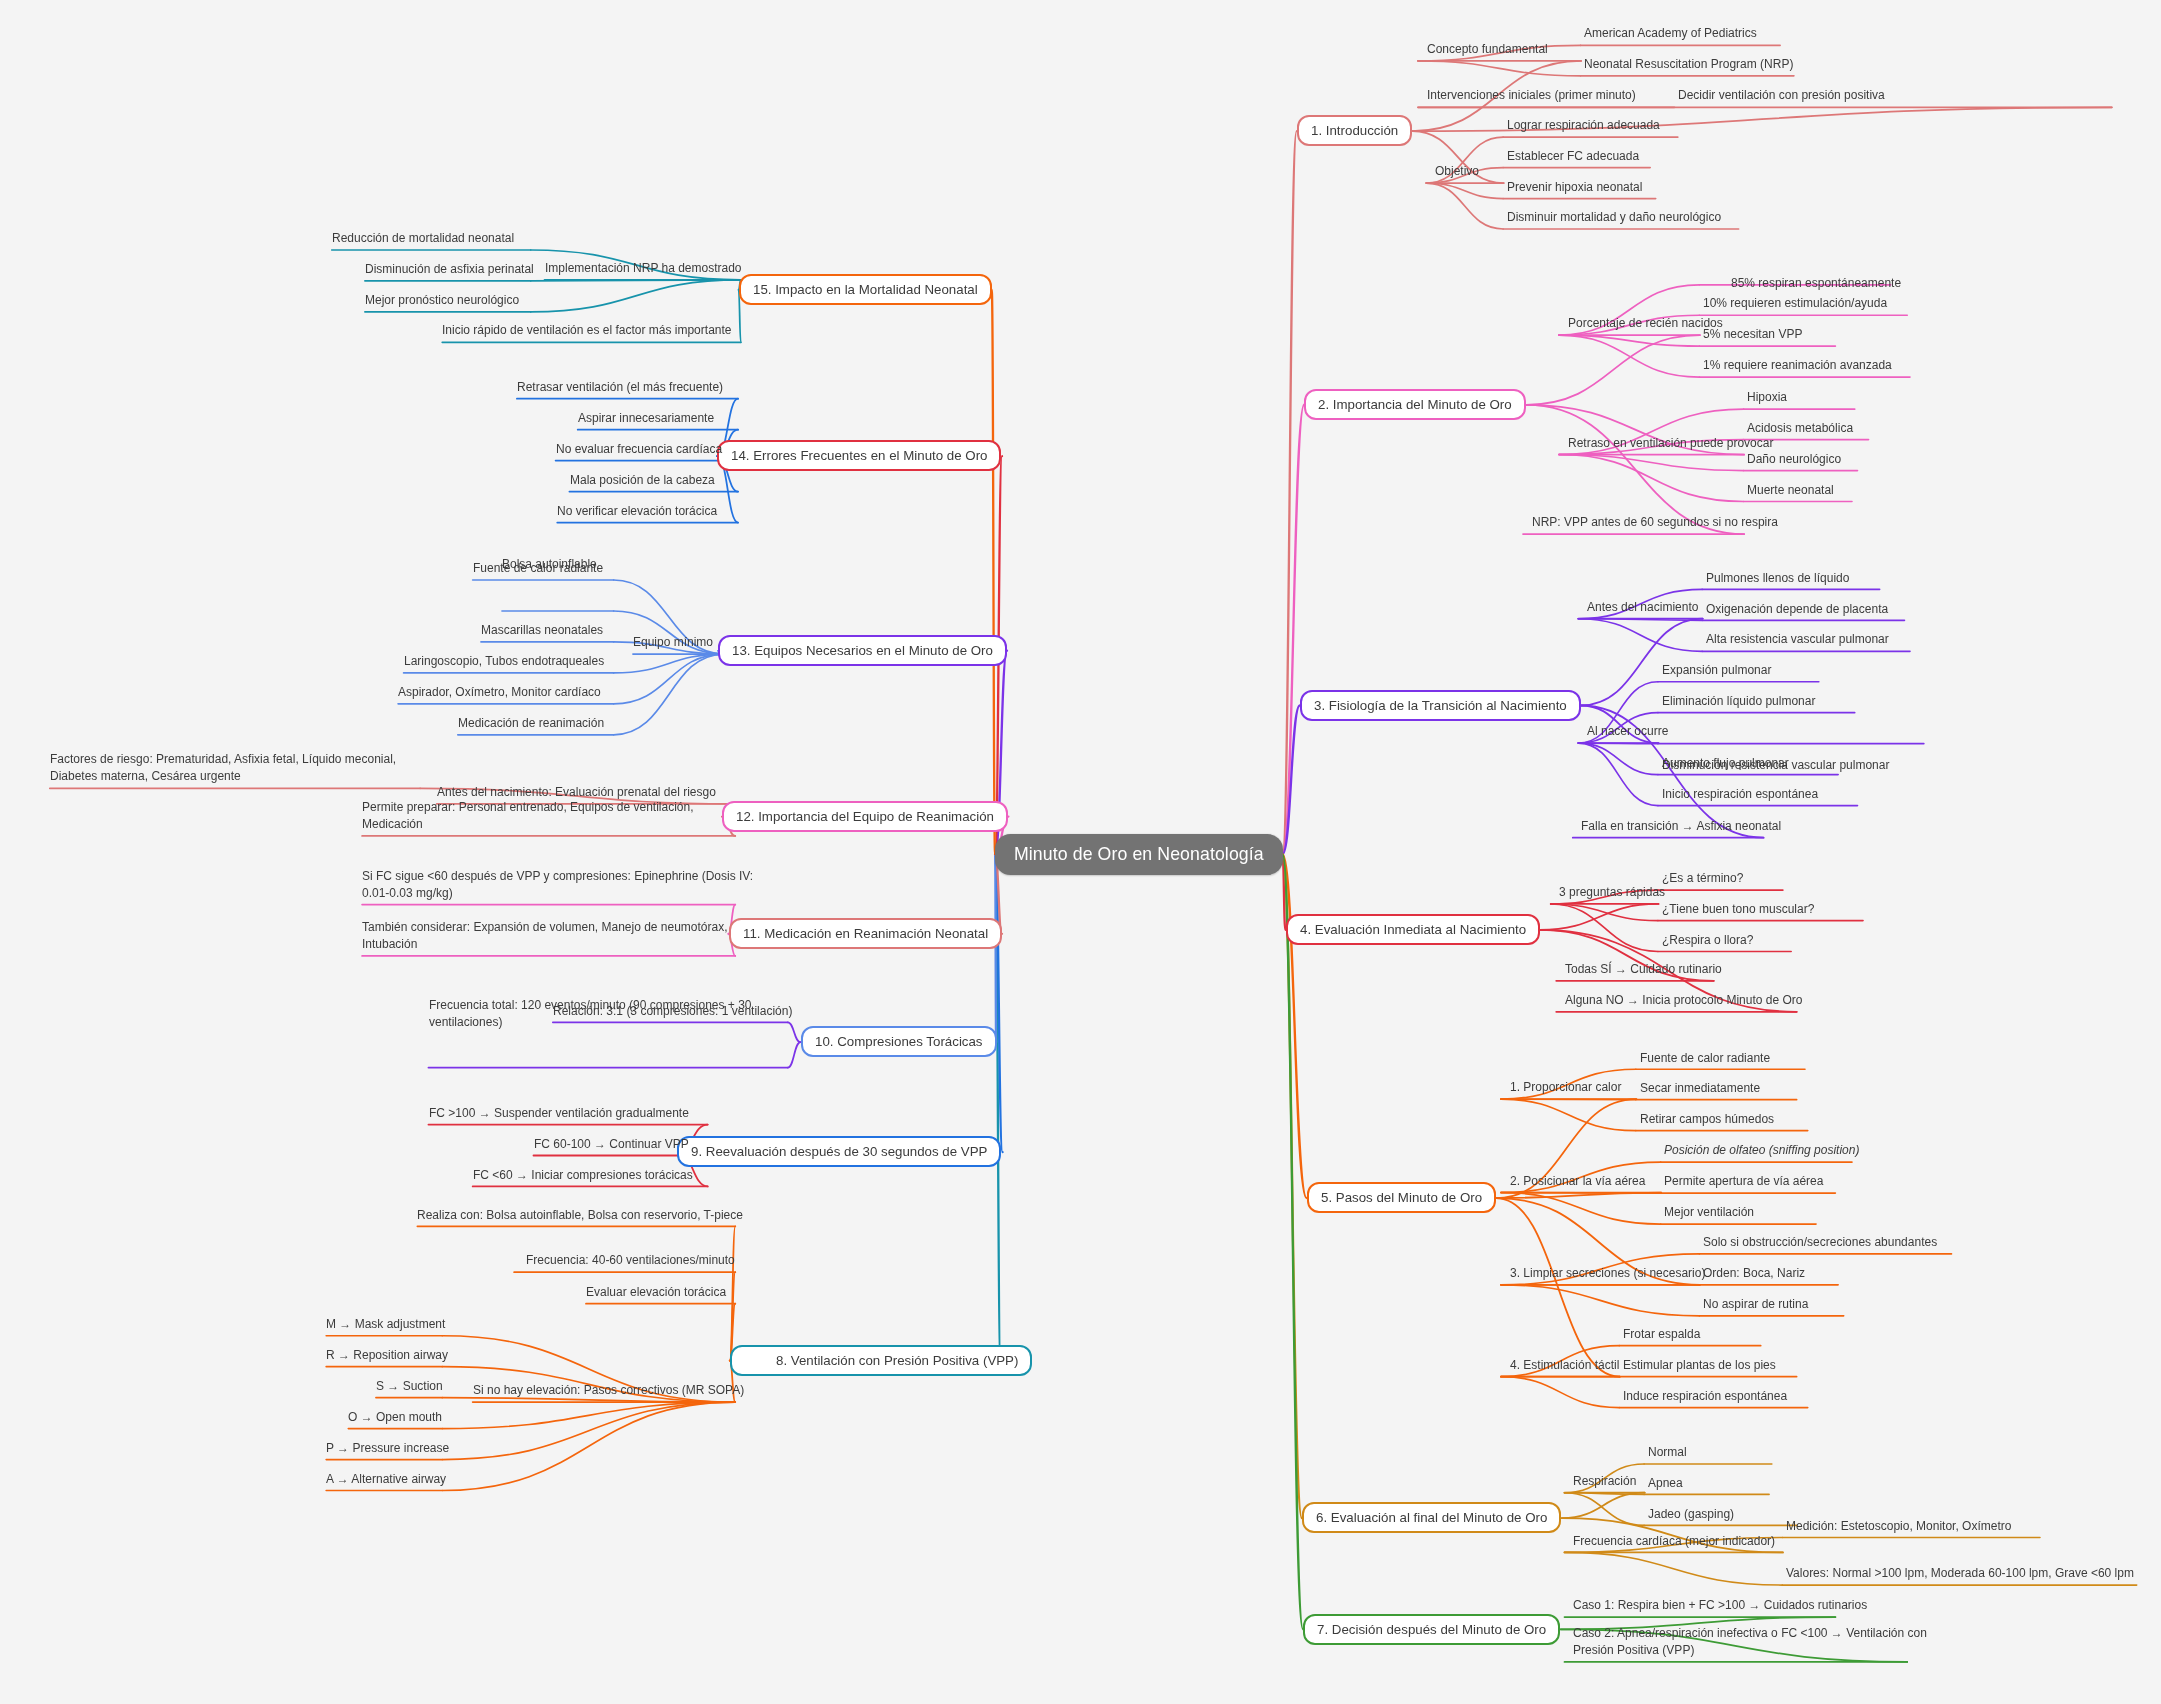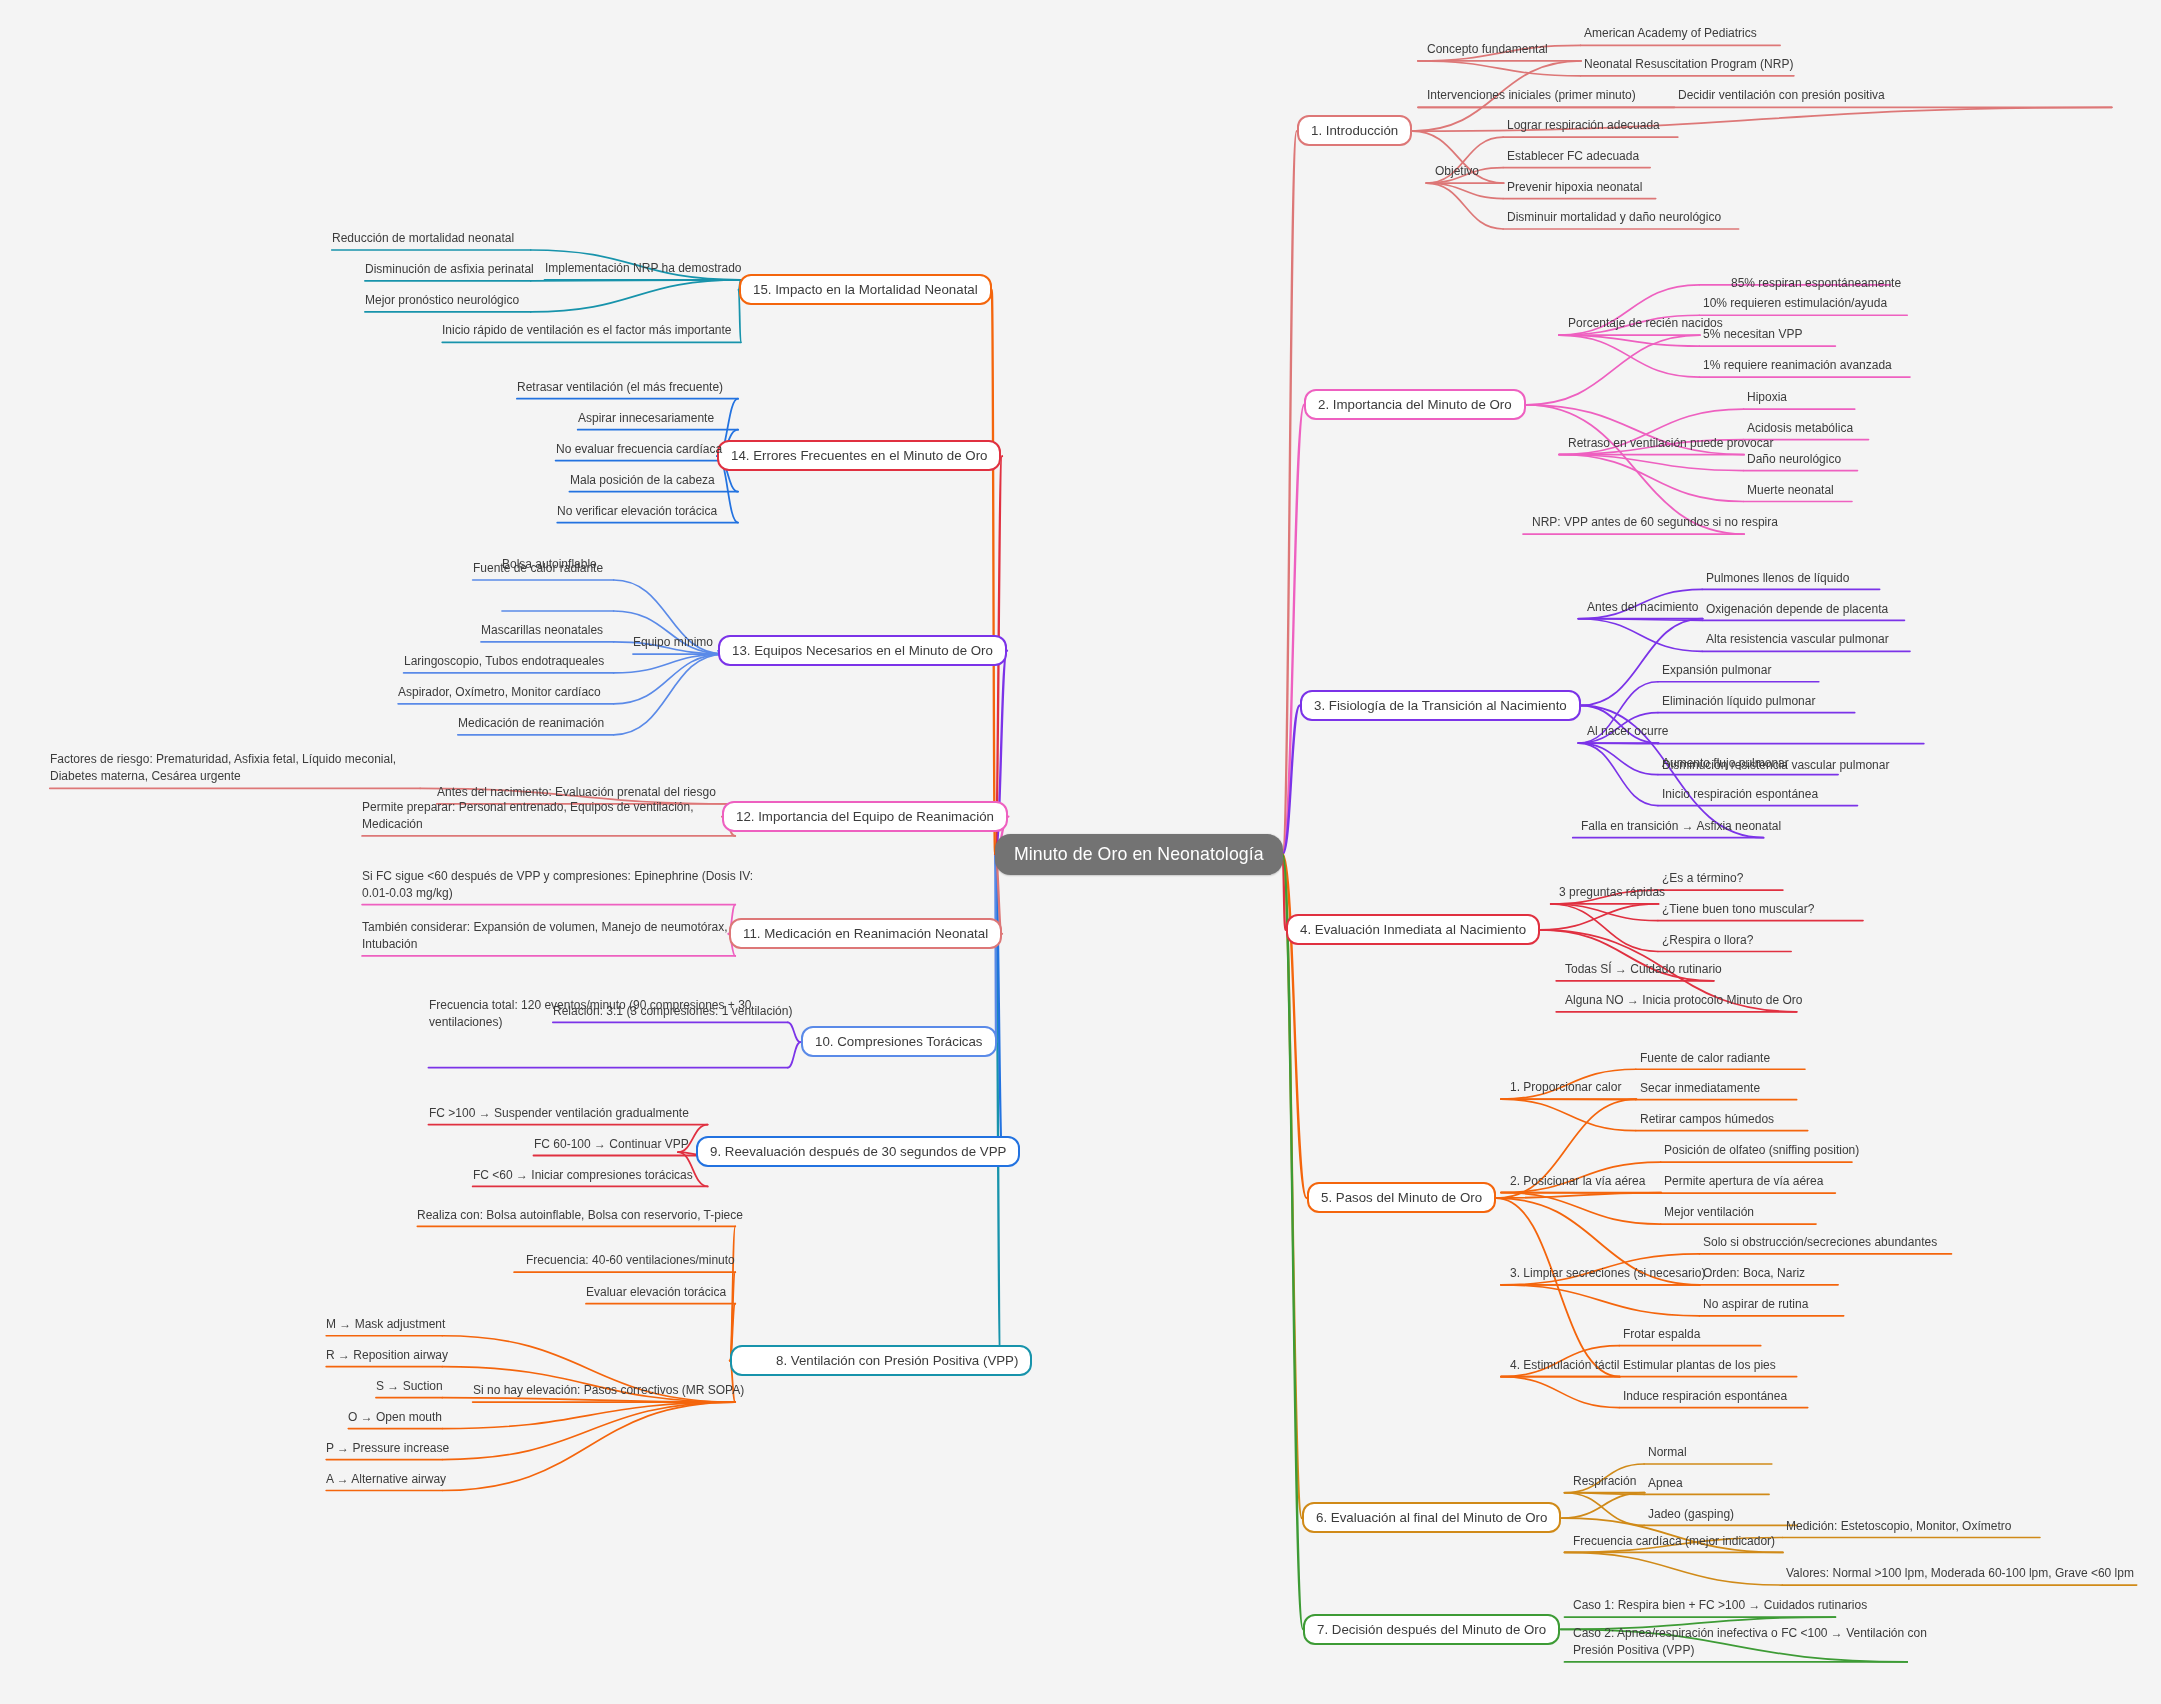--- a/index.html
+++ b/index.html
@@ -307,21 +307,21 @@
     <div class="node leaf" style="left: 1662px; top: 901px;">¿Tiene buen tono muscular?</div>
     <div class="node leaf" style="left: 1662px; top: 932px;">¿Respira o llora?</div>
     <div class="node leaf" style="left: 1565px; top: 961px;">Todas SÍ → Cuidado rutinario</div>
     <div class="node leaf" style="left: 1565px; top: 992px;">Alguna NO → Inicia protocolo Minuto de Oro</div>
     <div class="node pill" style="border-color: rgb(244, 101, 12); left: 1307px; top: 1182px;">5. Pasos del Minuto de Oro</div>
     <div class="node leaf" style="left: 1510px; top: 1079px;">1. Proporcionar calor</div>
     <div class="node leaf" style="left: 1640px; top: 1050px;">Fuente de calor radiante</div>
     <div class="node leaf" style="left: 1640px; top: 1080px;">Secar inmediatamente</div>
     <div class="node leaf" style="left: 1640px; top: 1111px;">Retirar campos húmedos</div>
     <div class="node leaf" style="left: 1510px; top: 1173px;">2. Posicionar la vía aérea</div>
-    <div class="node leaf" style="left: 1664px; top: 1142px;">Posición de olfateo (sniffing position)</div>
+    <div class="node leaf" style="left: 1664px; top: 1142px; font-style: italic;">Posición de olfateo (sniffing position)</div>
     <div class="node leaf" style="left: 1664px; top: 1173px;">Permite apertura de vía aérea</div>
     <div class="node leaf" style="left: 1664px; top: 1204px;">Mejor ventilación</div>
     <div class="node leaf" style="left: 1510px; top: 1265px;">3. Limpiar secreciones (si necesario)</div>
     <div class="node leaf" style="left: 1703px; top: 1234px;">Solo si obstrucción/secreciones abundantes</div>
     <div class="node leaf" style="left: 1703px; top: 1265px;">Orden: Boca, Nariz</div>
     <div class="node leaf" style="left: 1703px; top: 1296px;">No aspirar de rutina</div>
     <div class="node leaf" style="left: 1510px; top: 1357px;">4. Estimulación táctil</div>
     <div class="node leaf" style="left: 1623px; top: 1326px;">Frotar espalda</div>
     <div class="node leaf" style="left: 1623px; top: 1357px;">Estimular plantas de los pies</div>
     <div class="node leaf" style="left: 1623px; top: 1388px;">Induce respiración espontánea</div>
@@ -340,21 +340,21 @@
     <div class="node leaf" style="left: 417px; top: 1207px;">Realiza con: Bolsa autoinflable, Bolsa con reservorio, T-piece</div>
     <div class="node leaf" style="left: 514px; top: 1252px; margin-left: 12px;">Frecuencia: 40-60 ventilaciones/minuto</div>
     <div class="node leaf" style="left: 586px; top: 1284px;">Evaluar elevación torácica</div>
     <div class="node leaf" style="left: 473px; top: 1382px;">Si no hay elevación: Pasos correctivos (MR SOPA)</div>
     <div class="node leaf" style="left: 326px; top: 1316px;">M → Mask adjustment</div>
     <div class="node leaf" style="left: 326px; top: 1347px;">R → Reposition airway</div>
     <div class="node leaf" style="left: 376px; top: 1378px;">S → Suction</div>
     <div class="node leaf" style="left: 348px; top: 1409px;">O → Open mouth</div>
     <div class="node leaf" style="left: 326px; top: 1440px;">P → Pressure increase</div>
     <div class="node leaf" style="left: 326px; top: 1471px;">A → Alternative airway</div>
-    <div class="node pill" style="border-color: rgb(34, 114, 224); left: 696px; top: 1136px;">9. Reevaluación después de 30 segundos de VPP</div>
+    <div class="node pill" style="border-color: rgb(34, 114, 224); left: 677px; top: 1136px;">9. Reevaluación después de 30 segundos de VPP</div>
     <div class="node leaf" style="left: 429px; top: 1105px;">FC &gt;100 → Suspender ventilación gradualmente</div>
     <div class="node leaf" style="left: 534px; top: 1136px;">FC 60-100 → Continuar VPP</div>
     <div class="node leaf" style="left: 473px; top: 1167px;">FC &lt;60 → Iniciar compresiones torácicas</div>
     <div class="node pill" style="border-color: rgb(90, 138, 232); left: 801px; top: 1026px;">10. Compresiones Torácicas</div>
     <div class="node leaf" style="left: 553px; top: 1003px;">Relación: 3:1 (3 compresiones: 1 ventilación)</div>
     <div class="node leaf wrap" style="left: 429px; top: 997px; width: 387px;">Frecuencia total: 120 eventos/minuto (90 compresiones + 30 ventilaciones)</div>
     <div class="node pill" style="border-color: rgb(221, 119, 119); left: 729px; top: 918px;">11. Medicación en Reanimación Neonatal</div>
     <div class="node leaf wrap" style="left: 362px; top: 868px; width: 409px;">Si FC sigue &lt;60 después de VPP y compresiones: Epinephrine (Dosis IV: 0.01-0.03 mg/kg)</div>
     <div class="node leaf wrap" style="left: 362px; top: 919px; width: 409px;">También considerar: Expansión de volumen, Manejo de neumotórax, Intubación</div>
     <div class="node pill" style="border-color: rgb(238, 96, 192); left: 722px; top: 801px;">12. Importancia del Equipo de Reanimación</div>

